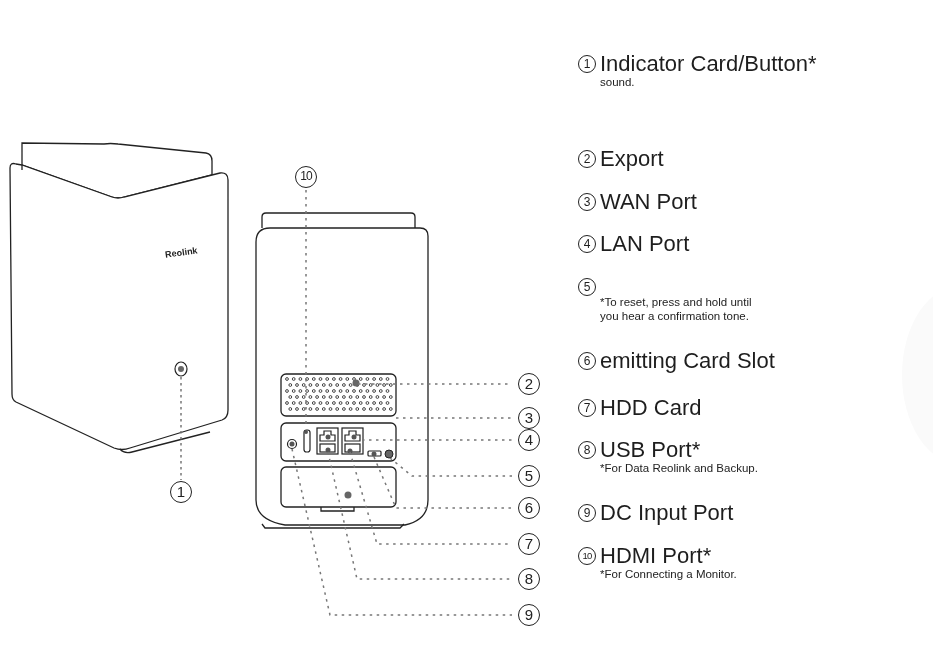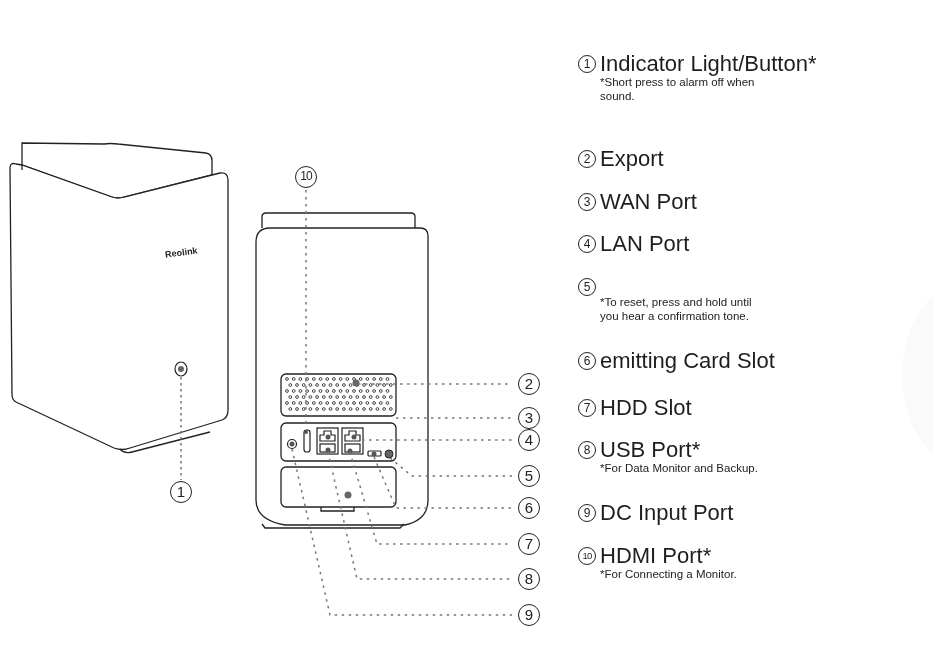--- a/index.html
+++ b/index.html
@@ -190,23 +190,22 @@
 <div class="callout" style="left:518px;top:465px;">5</div>
 <div class="callout" style="left:518px;top:497px;">6</div>
 <div class="callout" style="left:518px;top:533px;">7</div>
 <div class="callout" style="left:518px;top:568px;">8</div>
 <div class="callout" style="left:518px;top:604px;">9</div>
 
 <div id="legend">
   <div class="item-wrap" style="position:absolute;top:0;">
     <div class="item">
         <span class="num">1</span>
-        <span class="title">Indicator Light/Button*</span>
-      </div>
-    <div class="note">*Short press to alarm off when</div>
+        <span class="title">Indicator Card/Button*</span>
+      </div>
     <div class="note">sound.</div>
   </div>
   <div style="position:absolute;top:95px;">
     <div class="item">
         <span class="num">2</span>
         <span class="title">Export</span>
       </div>
   </div>
   <div style="position:absolute;top:138px;">
     <div class="item">
@@ -229,29 +228,29 @@
   </div>
   <div style="position:absolute;top:297px;">
     <div class="item">
         <span class="num">6</span>
         <span class="title">emitting Card Slot</span>
       </div>
   </div>
   <div style="position:absolute;top:344px;">
     <div class="item">
         <span class="num">7</span>
-        <span class="title">HDD Slot</span>
+        <span class="title">HDD Card</span>
       </div>
   </div>
   <div style="position:absolute;top:386px;">
     <div class="item">
         <span class="num">8</span>
         <span class="title">USB Port*</span>
       </div>
-    <div class="note">*For Data Monitor and Backup.</div>
+    <div class="note">*For Data Reolink and Backup.</div>
   </div>
   <div style="position:absolute;top:449px;">
     <div class="item">
         <span class="num">9</span>
         <span class="title">DC Input Port</span>
       </div>
   </div>
   <div style="position:absolute;top:492px;">
     <div class="item">
         <span class="num sm">10</span>

